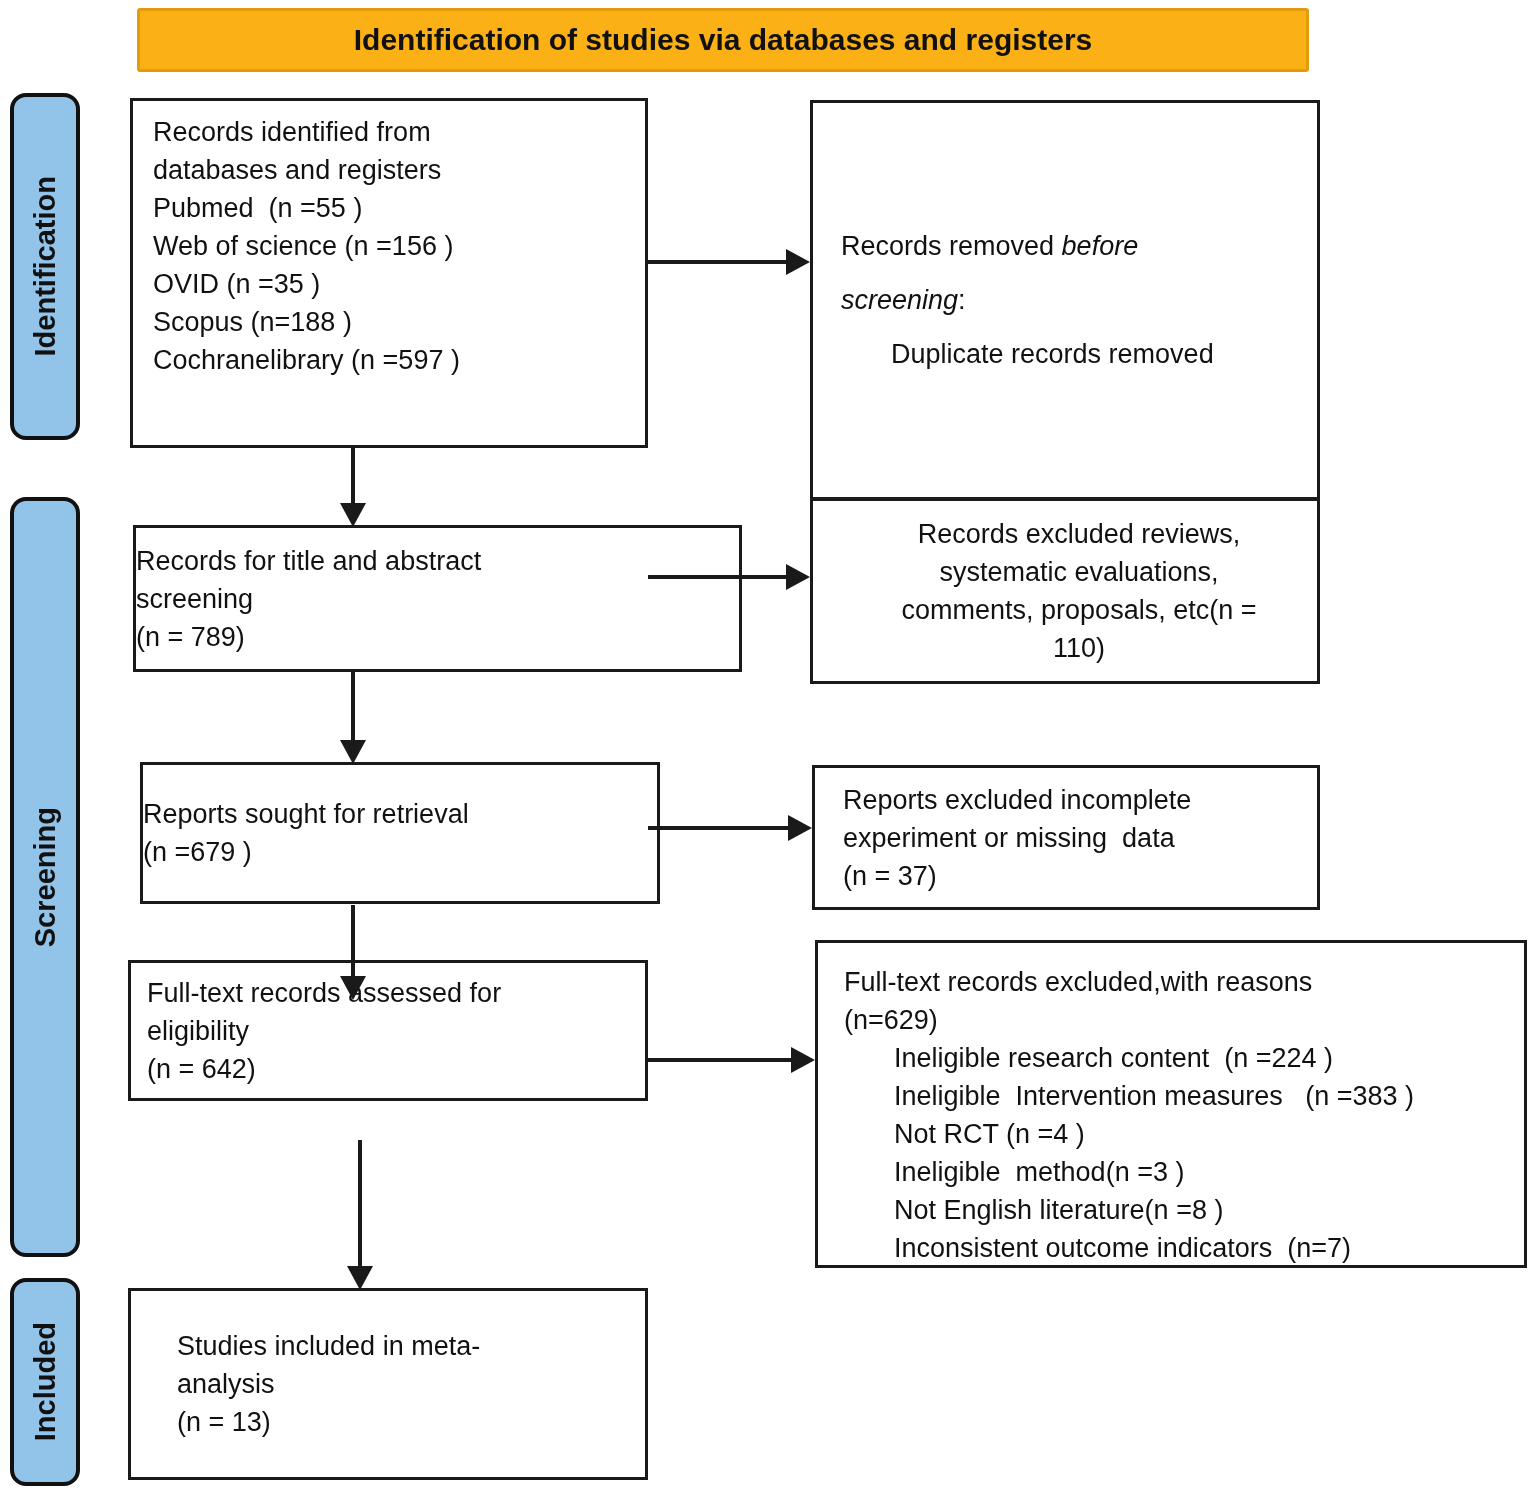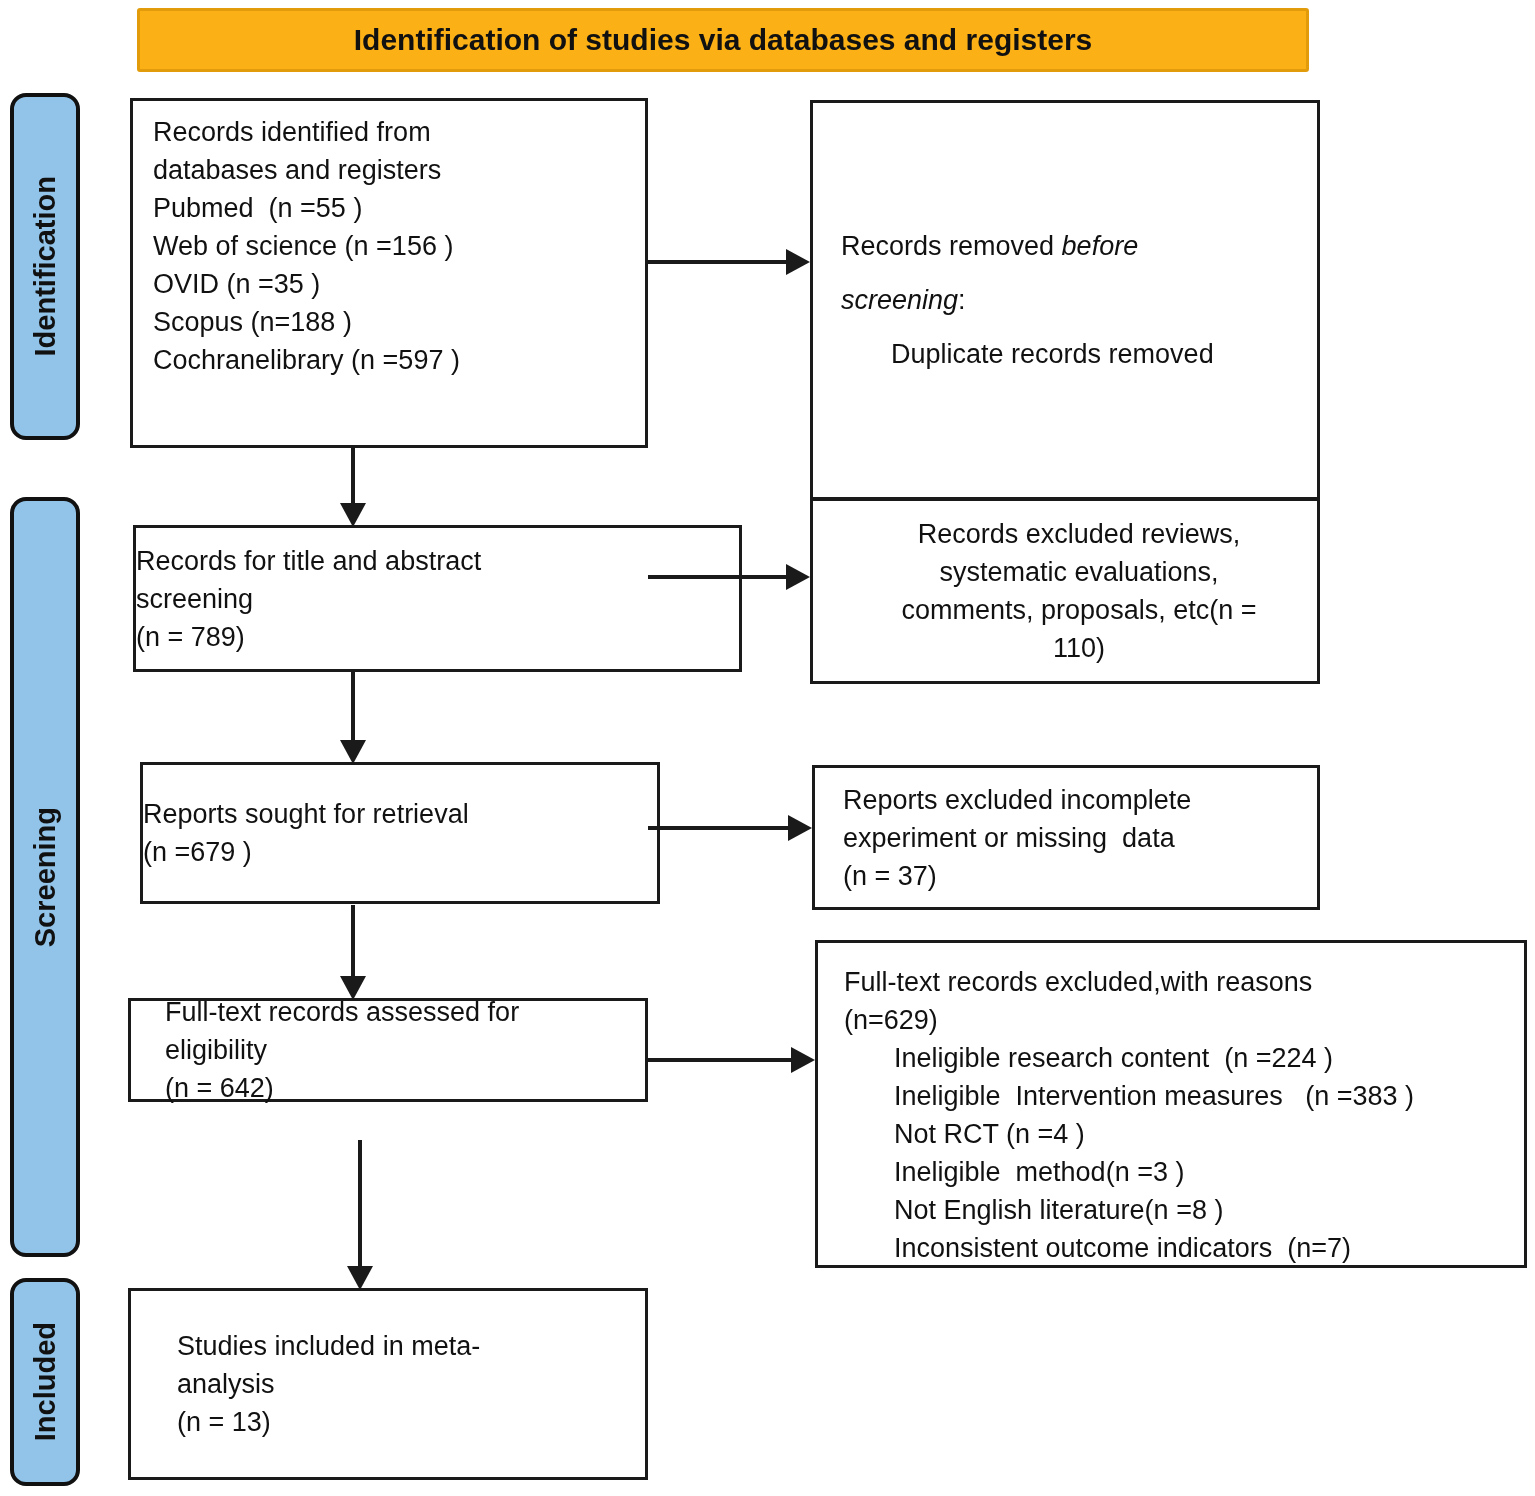--- a/index.html
+++ b/index.html
@@ -32,21 +32,21 @@
   
   .fbox{
     position:absolute;background:#ffffff;border:3px solid #1a1a1a;
     box-sizing:border-box;display:flex;flex-direction:column;justify-content:center;
   }
   .fbox .line{font-size:27px;line-height:38px;white-space:pre;}
   .indent{padding-left:50px;}
   .box-identified{left:130px;top:98px;width:518px;height:350px;justify-content:flex-start;padding:12px 10px 10px 20px;}
   .box-title-abstract{left:133px;top:525px;width:609px;height:147px;}
   .box-retrieval{left:128px;top:762px;width:520px;height:142px;margin-left:12px;}
-  .box-fulltext{left:128px;top:998px;width:520px;height:104px;padding-left:34px;}
+  .box-fulltext{left:128px;top:960px;width:520px;height:141px;padding-left:16px;}
   .box-included{left:128px;top:1288px;width:520px;height:192px;padding-left:46px;}
   .box-removed{left:810px;top:100px;width:510px;height:400px;padding-left:28px;gap:16px;}
   .box-excluded-reviews{left:810px;top:498px;width:510px;height:186px;padding-left:28px;text-align:center;}
   .box-excluded-reports{left:812px;top:765px;width:508px;height:145px;padding-left:28px;}
   .box-fulltext-excluded{left:815px;top:940px;width:712px;height:328px;justify-content:flex-start;padding:20px 8px 8px 26px;}
   .italic{font-style:italic;}
   
   .h-arrow{position:absolute;height:26px;}
   .h-arrow .shaft{position:absolute;left:0;right:22px;top:11px;height:4px;background:#1a1a1a;}
   .h-arrow .head{position:absolute;right:0;top:0;width:0;height:0;

